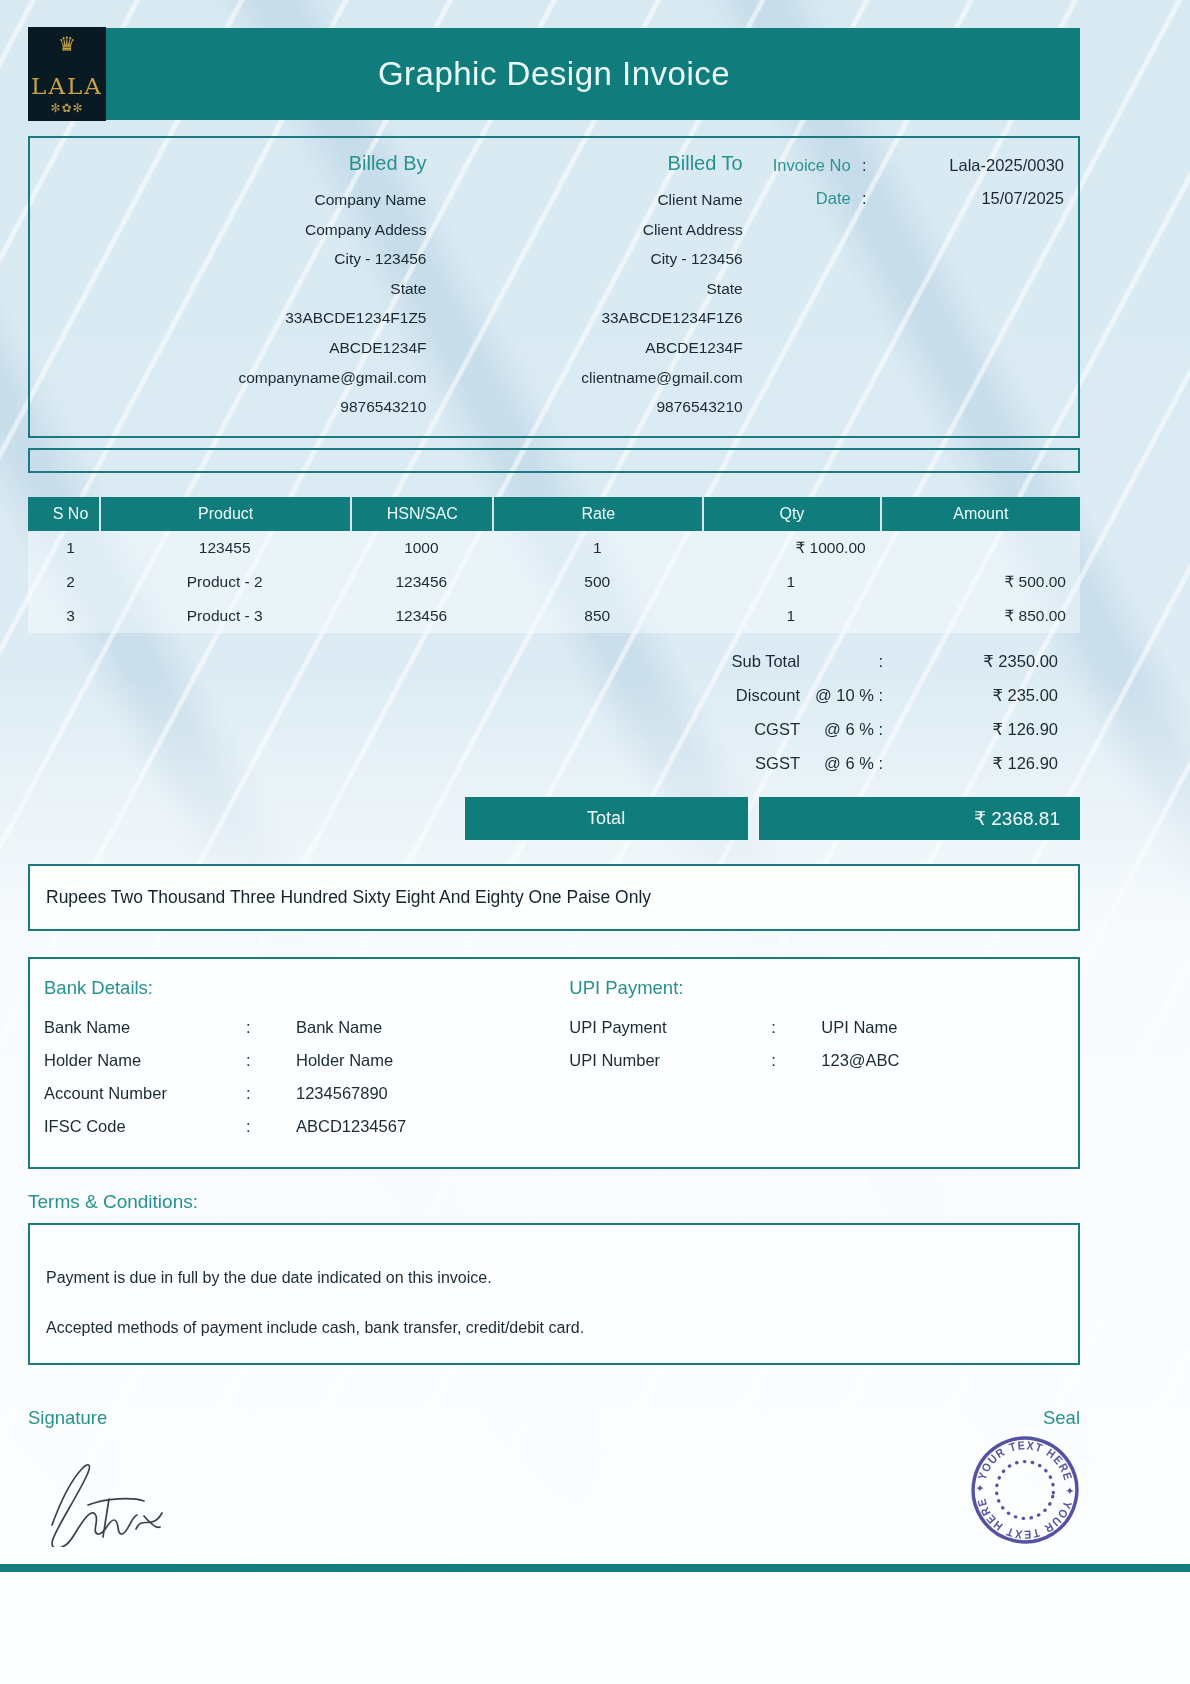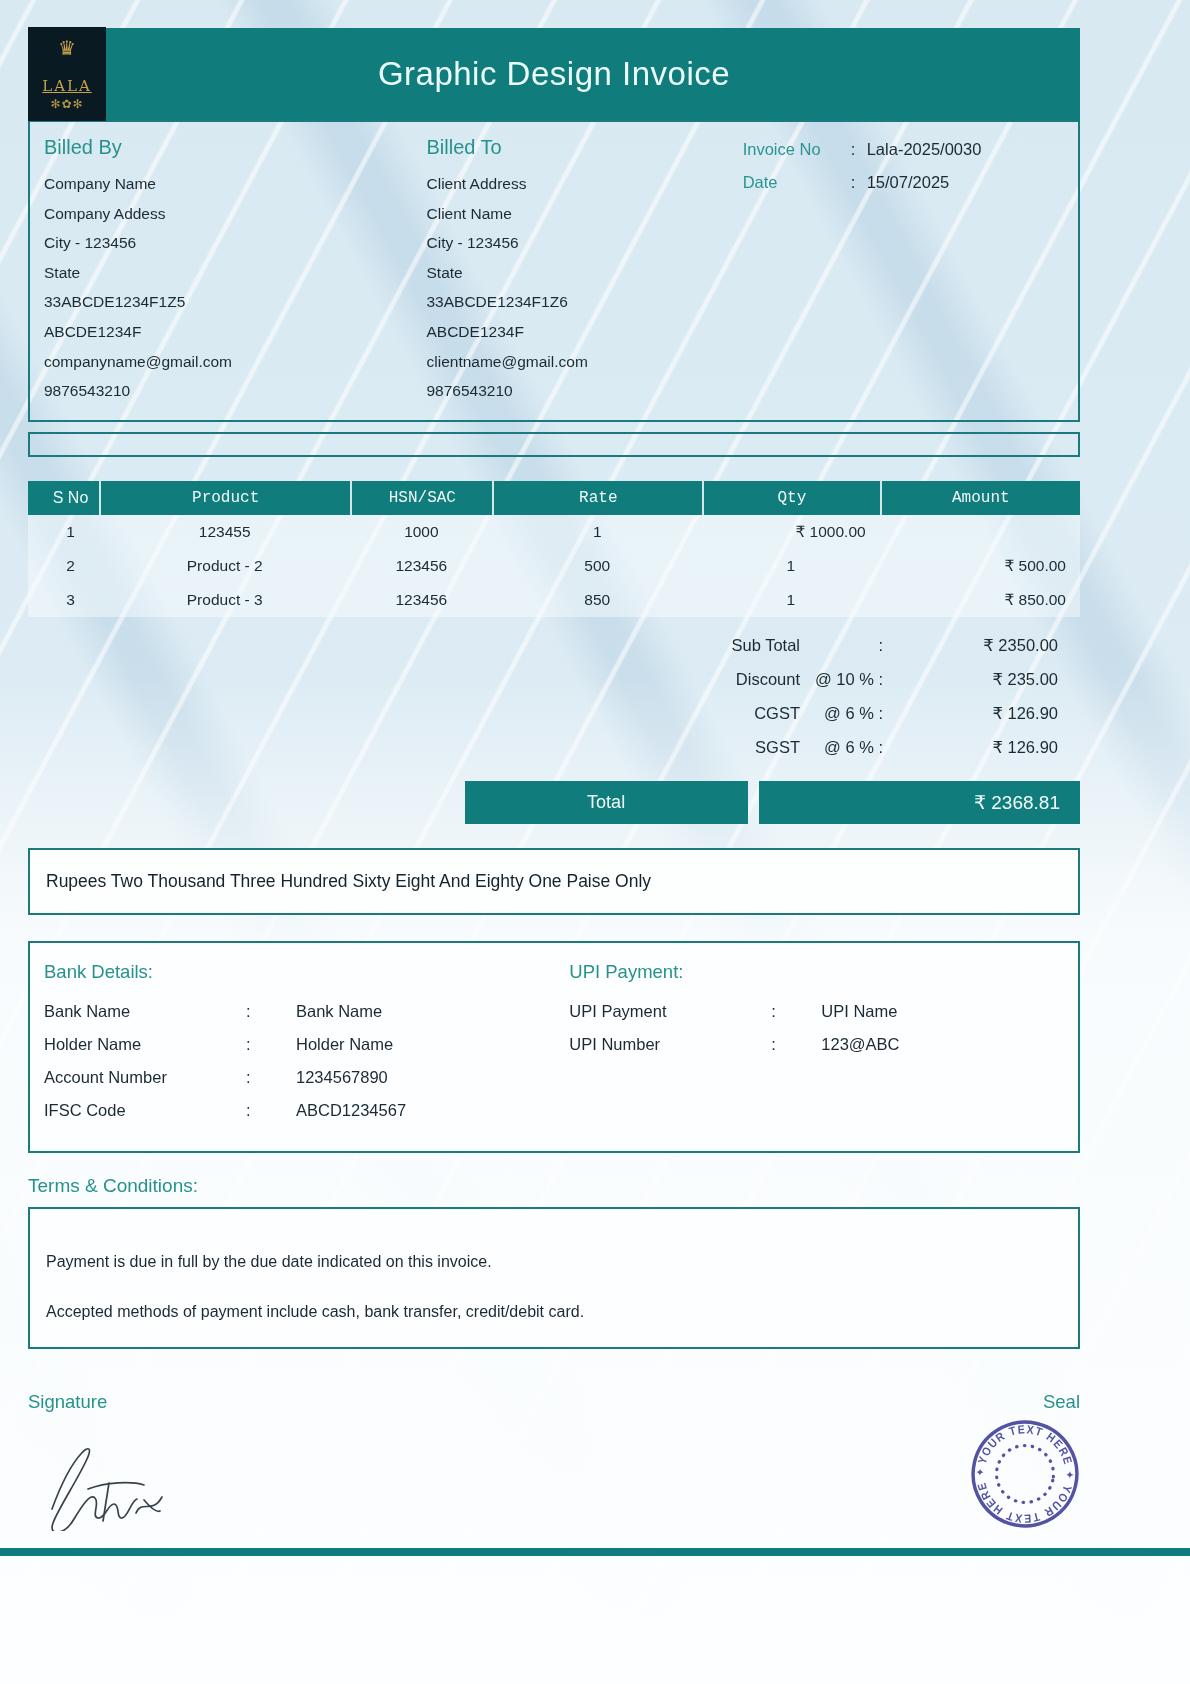--- a/index.html
+++ b/index.html
@@ -12,38 +12,38 @@
       repeating-linear-gradient(118deg, rgba(255,255,255,0) 0 26px, rgba(255,255,255,.55) 28px 31px, rgba(255,255,255,0) 33px 92px),
       repeating-linear-gradient(62deg, rgba(148,184,211,0) 0 120px, rgba(148,184,211,.26) 160px 185px, rgba(148,184,211,0) 225px 430px),
       linear-gradient(180deg,#d8e9f2,#e3eff6);
   }
   .content{width:1052px;margin:0 auto 0 28px;}
   
   .hdr{margin-top:28px;height:92px;background:#117c7c;display:flex;align-items:center;position:relative;}
   .logo{position:absolute;left:0;top:-1px;width:78px;height:94px;background:#0a1a23;
         display:flex;flex-direction:column;align-items:center;justify-content:center;color:#c6a24a;}
   .logo .crown{font-size:20px;line-height:20px;}
-  .logo .brand{font-family:"DejaVu Serif",serif;font-size:15px;letter-spacing:2px;margin-top:19px;text-decoration:underline;}
+  .logo .brand{font-family:"DejaVu Serif",serif;font-size:23px;letter-spacing:2px;margin-top:19px;}
   .logo .flourish{font-size:12px;letter-spacing:1px;margin-top:2px;opacity:.9;}
   .hdr .title{flex:1;text-align:center;color:#eafdfb;font-size:33px;font-weight:300;letter-spacing:.5px;}
   
-  .billedbox{border:2px solid #1a7a7e;padding:8px 14px 14px;display:grid;grid-template-columns:37.5% 31% 31.5%;}
+  .billedbox{margin-top:16px;border:2px solid #1a7a7e;padding:8px 14px 14px;display:grid;grid-template-columns:37.5% 31% 31.5%;text-align:right;}
   .h-teal{color:#27928d;font-size:20px;font-weight:400;margin:6px 0 10px;}
   .addr-line{font-size:15.5px;line-height:29.6px;color:#1c2a33;}
   .meta{margin-top:10px;font-size:16.5px;}
   .meta-row{display:grid;grid-template-columns:108px 16px auto;margin-bottom:14px;}
   .meta-row .lbl{color:#2a9490;}
   .meta-row .val{color:#1b2a33;}
   .strip{margin-top:10px;height:21px;border:2px solid #1a7a7e;}
   
   .table{margin-top:24px;}
   .trow{display:grid;grid-template-columns:5.5% 24.2% 13.7% 20.2% 17.1% 19.3%;padding-left:14px;}
   .thead{background:#117c7c;color:#eefaf9;height:34px;font-size:16px;}
   .thead .cell{display:flex;align-items:center;justify-content:center;}
-  .thead .cell + .cell{border-left:2px solid rgba(244,252,252,.85);font-family:Liberation Mono, monospace;}
+  .thead .cell + .cell{border-left:2px solid rgba(244,252,252,.85);}
   .tbody .trow{height:34px;font-size:15.5px;background:rgba(248,252,254,.45);}
   .tbody .cell{display:flex;align-items:center;justify-content:center;}
   .cell.amount{justify-content:flex-end;padding-right:14px;box-sizing:border-box;}
   
   .summary{margin-top:12px;}
   .srow{display:grid;grid-template-columns:1fr 95px 185px;height:34px;align-items:center;font-size:16.5px;}
   .srow .s-lbl{text-align:right;}
   .srow .s-mid{text-align:right;padding-right:12px;}
   .srow .s-val{text-align:right;padding-right:22px;}
   .totalbar{margin-top:16px;margin-left:41.5%;height:43px;display:grid;grid-template-columns:46% 1fr;column-gap:11px;}
@@ -91,22 +91,22 @@
       <div class="addr-line">Company Addess</div>
       <div class="addr-line">City - 123456</div>
       <div class="addr-line">State</div>
       <div class="addr-line">33ABCDE1234F1Z5</div>
       <div class="addr-line">ABCDE1234F</div>
       <div class="addr-line">companyname@gmail.com</div>
       <div class="addr-line">9876543210</div>
     </div>
     <div>
       <div class="h-teal">Billed To</div>
+      <div class="addr-line">Client Name</div>
       <div class="addr-line">Client Address</div>
-      <div class="addr-line">Client Name</div>
       <div class="addr-line">City - 123456</div>
       <div class="addr-line">State</div>
       <div class="addr-line">33ABCDE1234F1Z6</div>
       <div class="addr-line">ABCDE1234F</div>
       <div class="addr-line">clientname@gmail.com</div>
       <div class="addr-line">9876543210</div>
     </div>
     <div class="meta">
       <div class="meta-row">
         <span class="lbl">Invoice No</span>

